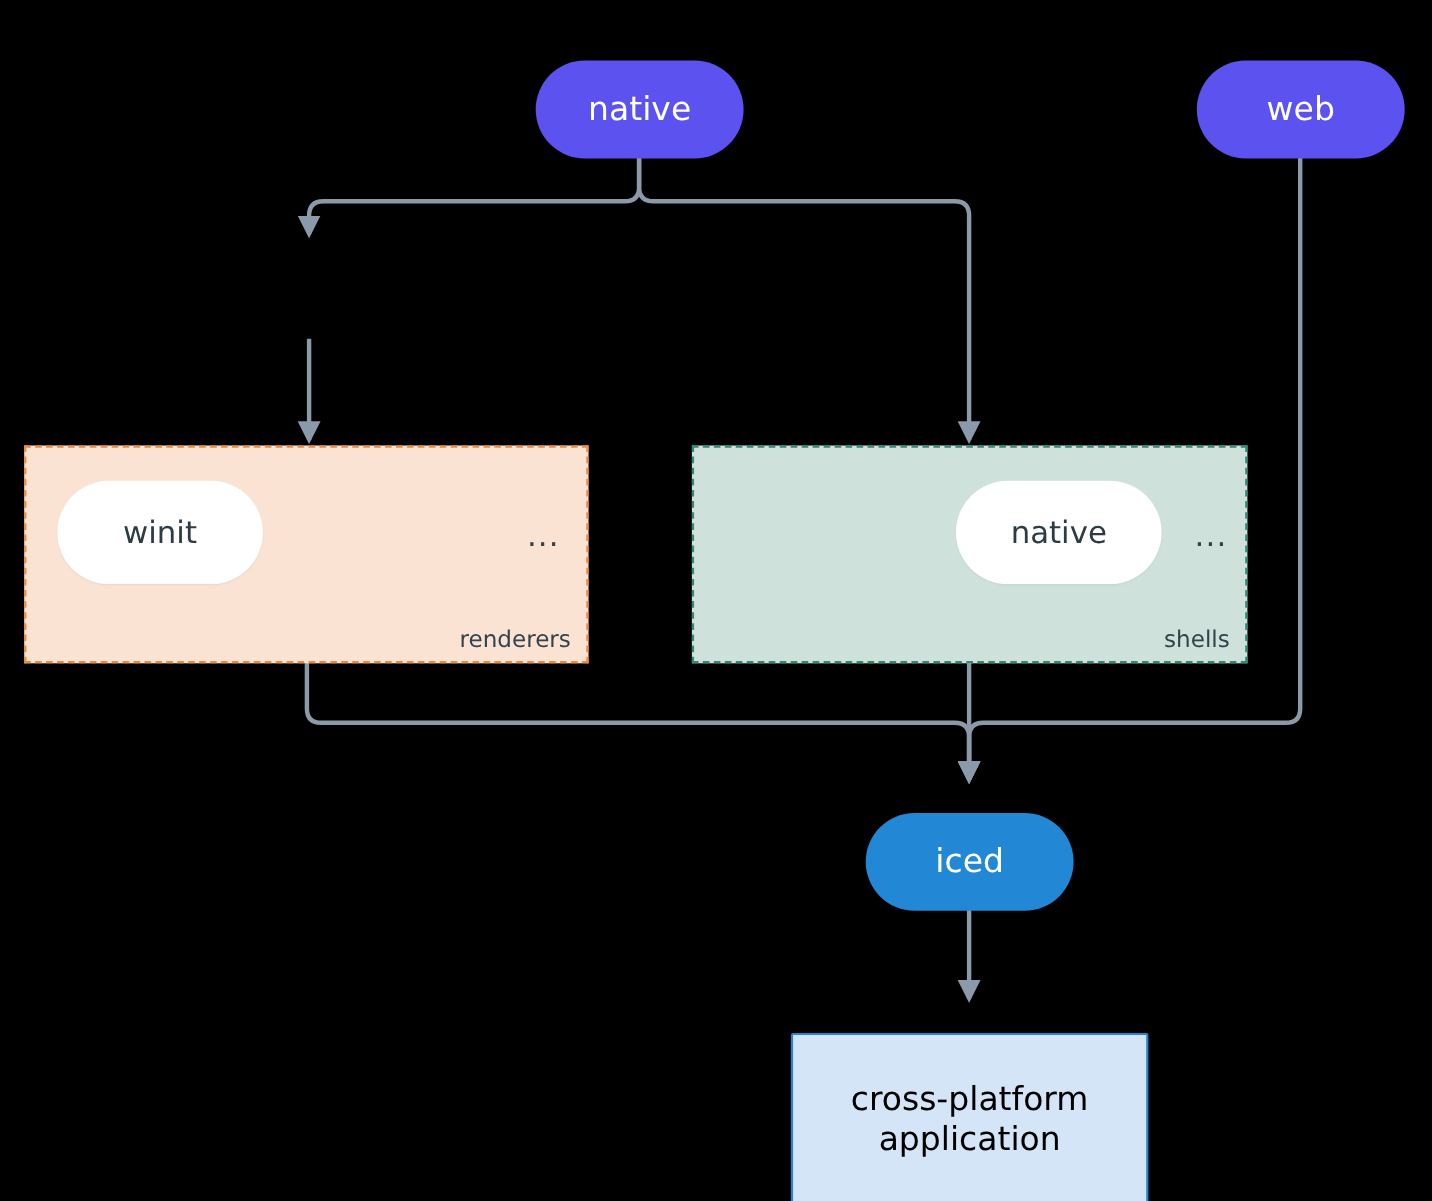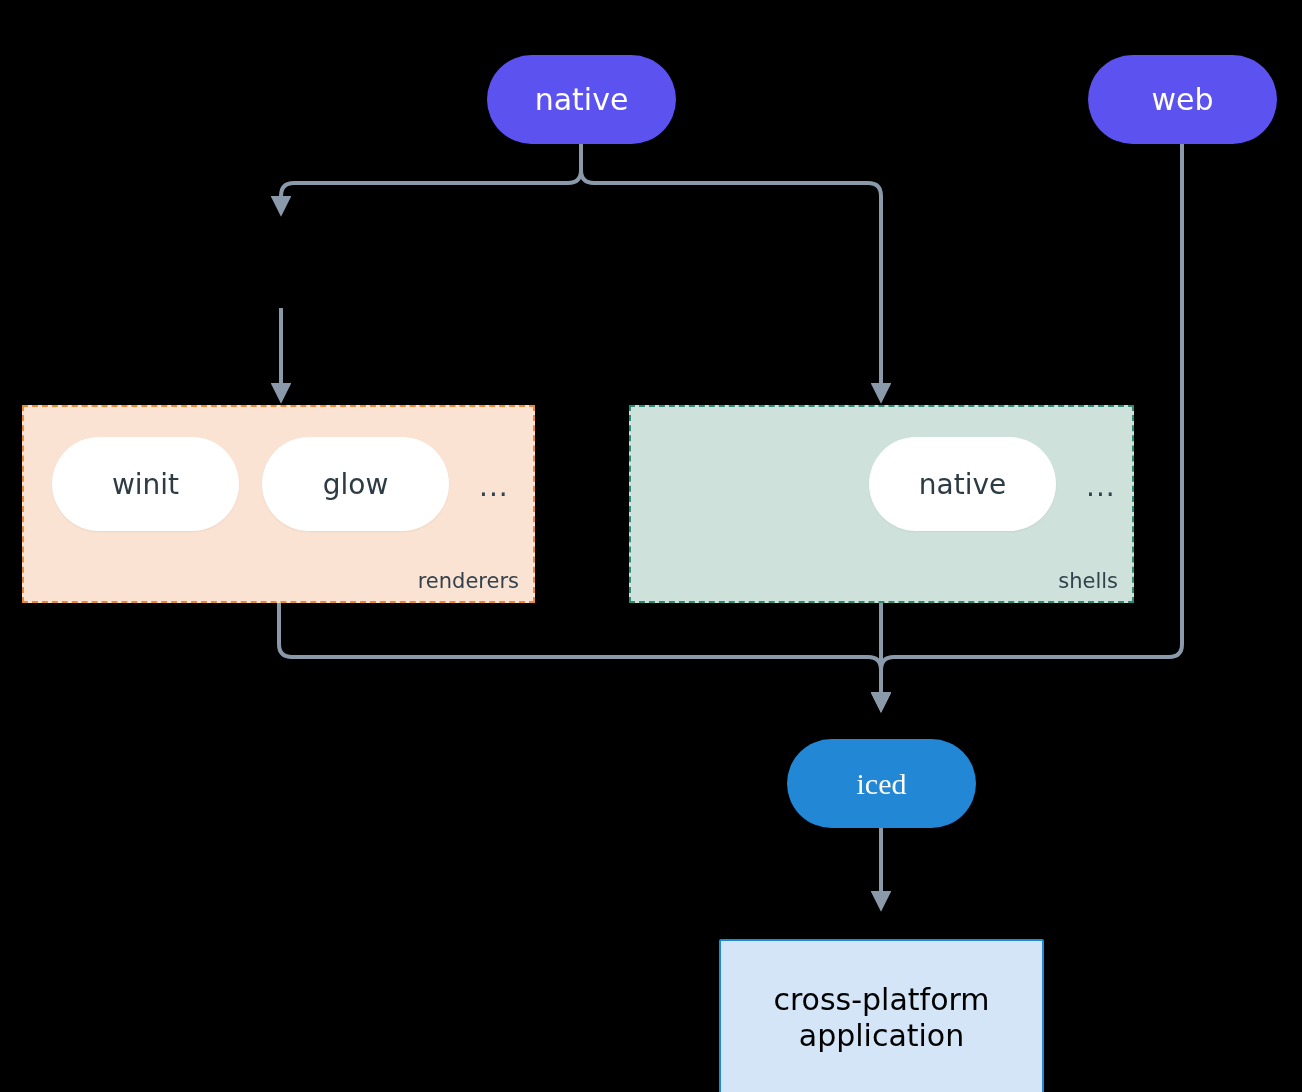--- a/index.html
+++ b/index.html
@@ -52,21 +52,20 @@
   .node-graphics {
     background: #E5833B;
     color: #ffffff;
     font-size: 30px;
   }
   
   .node-iced {
     background: #2287D5;
     color: #ffffff;
     font-size: 30px;
-    font-family: Liberation Serif, serif;
   }
   
   .node-app {
     background: #D3E5F7;
     border: 2px solid #2287D5;
     color: #000000;
     font-size: 30px;
     border-radius: 2px;
   }
 
@@ -147,23 +146,20 @@
 
   <div class="node pill node-web" style="left:1088px; top:27px; width:189px; height:89px;">
     <span class="node-label">web</span>
   </div>
 
 
   <div class="group group-renderers" style="left:22px; top:405px; width:513px; height:198px;">
     <div class="child" style="left:28px; top:30px; width:187px; height:94px;">
       <span>winit</span>
     </div>
-    <div class="child" style="left:238px; top:30px; width:187px; height:94px;">
-      <span>glow</span>
-    </div>
     <span class="ellipsis" style="left:455px; top:66px;">...</span>
     <span class="group-title">renderers</span>
   </div>
 
   <div class="group group-shells" style="left:629px; top:405px; width:505px; height:198px;">
     <div class="child" style="left:238px; top:30px; width:187px; height:94px;">
       <span>native</span>
     </div>
     <span class="ellipsis" style="left:455px; top:66px;">...</span>
     <span class="group-title">shells</span>

